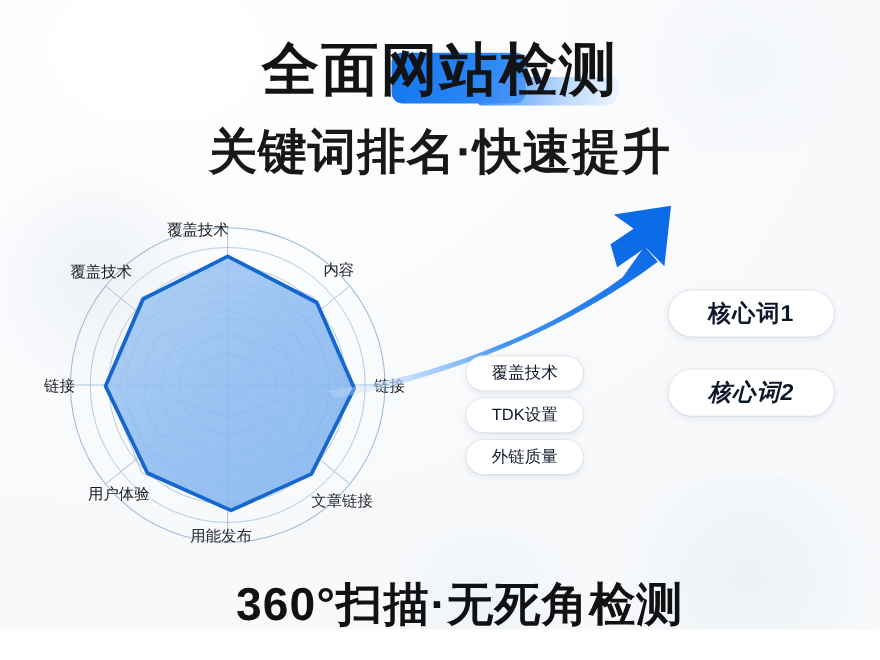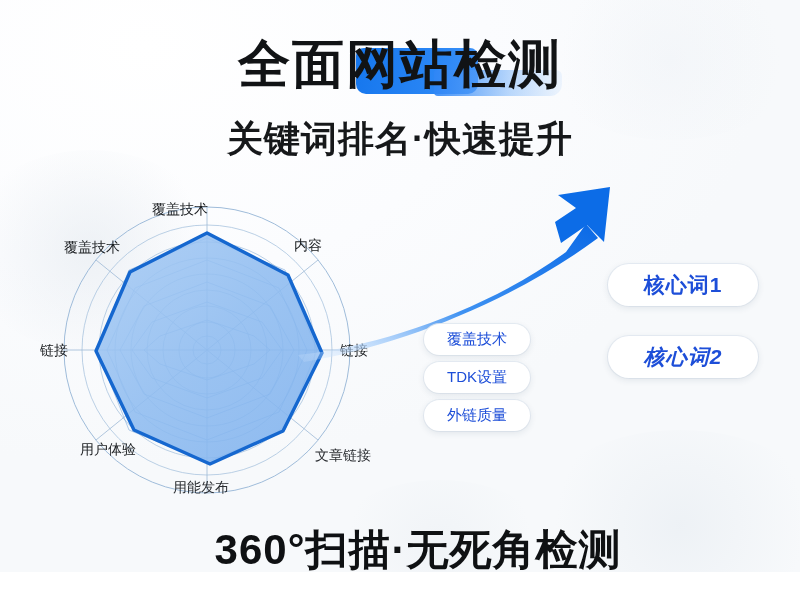--- a/index.html
+++ b/index.html
@@ -78,21 +78,21 @@
     background: linear-gradient(95deg, rgba(47,134,246,0.92) 0%, rgba(132,186,250,0.55) 60%, rgba(196,221,252,0.22) 100%);
     border-radius: 3px 6px 12px 4px;
     z-index: 2;
   }
   .subtitle {
     position: absolute;
     left: 0;
     top: 116px;
     width: 800px;
     text-align: center;
-    font-size: 36px;
+    font-size: 44px;
     line-height: 46px;
     font-weight: bold;
     letter-spacing: 1px;
     color: #16181a;
     z-index: 6;
   }
 
   
   .radar-wrap {
     position: absolute;
@@ -126,21 +126,21 @@
 
   
   .pill {
     position: absolute;
     display: flex;
     align-items: center;
     justify-content: center;
     background: #ffffff;
     border-radius: 22px;
     box-shadow: 0 2px 7px rgba(40,60,90,0.11), 0 0 0 1px rgba(230,236,243,0.85);
-    color: #1d4ed8;
+    color: #0f172a;
     z-index: 5;
   }
   .pill-tag {
     width: 106px;
     height: 31px;
     font-size: 15px;
     font-weight: normal;
     border-radius: 16px;
   }
   .pill-key {
@@ -235,21 +235,21 @@
         <polygon points="173,112 228,132 248,160 228,188 173,208 118,188 98,160 118,132"></polygon>
         <polygon points="173,130 220,146 236,160 220,174 173,190 126,174 110,160 126,146"></polygon>
       </g>
 
       <polygon points="173,43 254,85 288,163 249,241 176,274 100,240 62,161 96,82" fill="url(#radarFill)" fill-opacity="0.88" stroke="#1567cf" stroke-width="3.4" stroke-linejoin="round"></polygon>
     </svg>
 
     <div class="radar-label" style="left:118px; top:10px;">覆盖技术</div>
     <div class="radar-label" style="left:260px; top:46px;">内容</div>
     <div class="radar-label" style="left:306px; top:151px;">链接</div>
-    <div class="radar-label ghost" style="left:249px; top:256px;margin-left:32px;">文章链接</div>
+    <div class="radar-label ghost" style="left:249px; top:256px;">文章链接</div>
     <div class="radar-label ghost" style="left:139px; top:288px;">用能发布</div>
     <div class="radar-label" style="left:46px;  top:250px;">用户体验</div>
     <div class="radar-label" style="left:6px;   top:151px;">链接</div>
     <div class="radar-label" style="left:30px;  top:48px;">覆盖技术</div>
   </div>
 
   <div class="arrow-wrap">
     <svg width="420" height="190" viewBox="0 0 420 190">
       <defs>
         <linearGradient id="arrowGrad" x1="0" y1="1" x2="1" y2="0">

